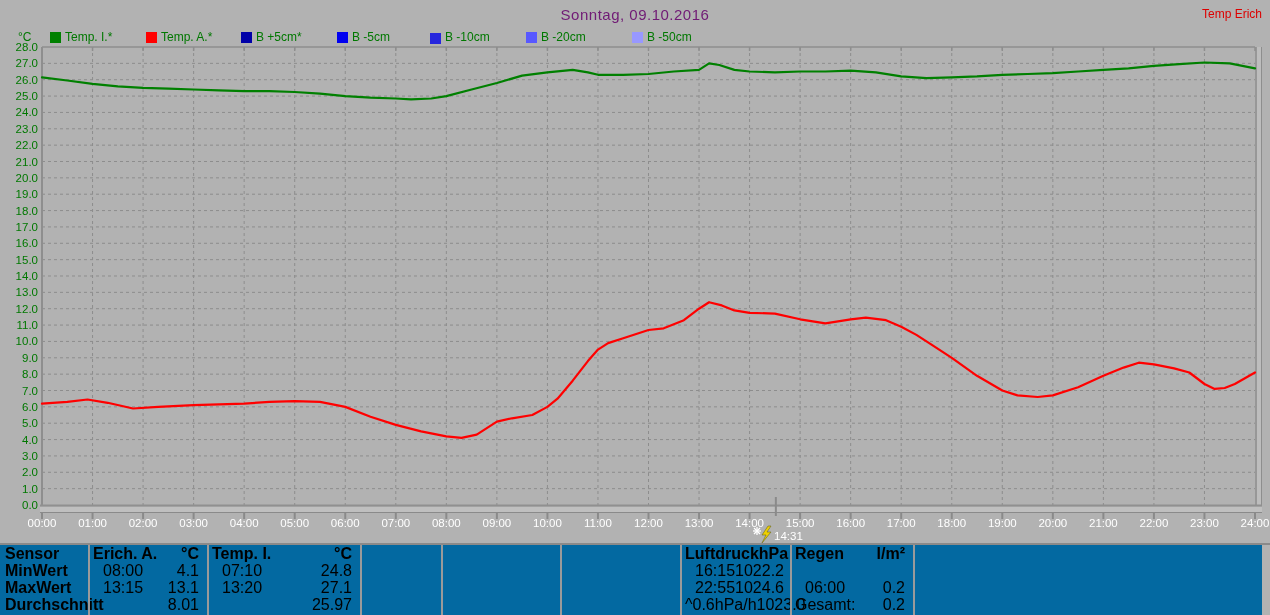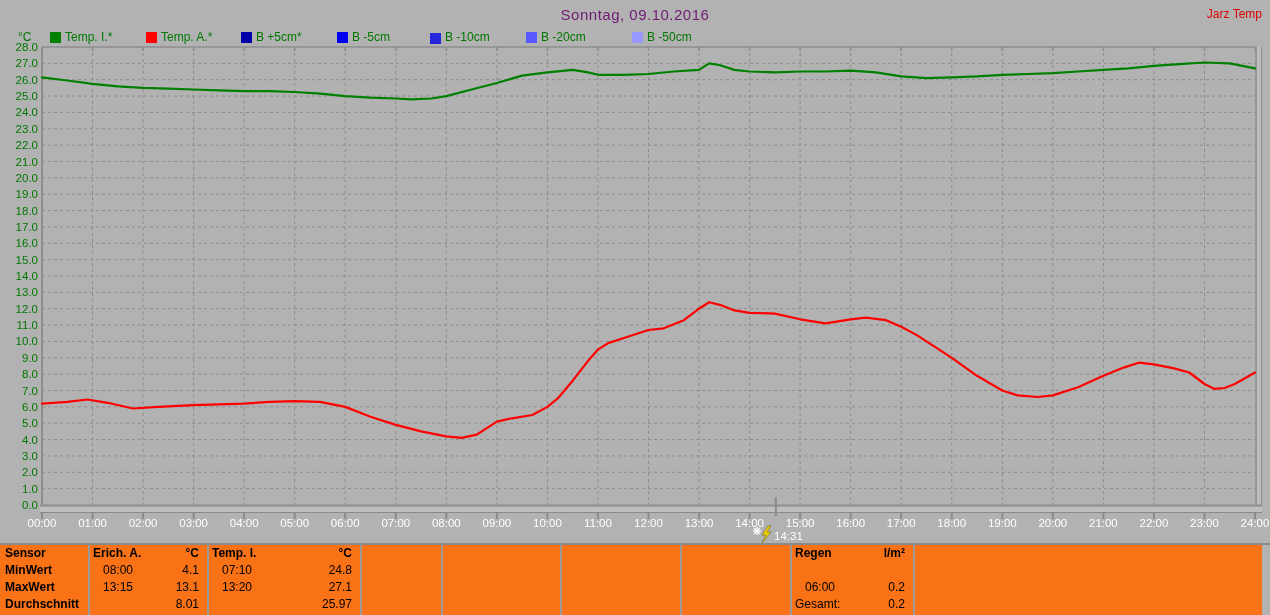--- a/index.html
+++ b/index.html
@@ -23,36 +23,36 @@
     position:absolute;top:30px;display:flex;align-items:center;gap:4px;
     color:#007800;font-size:12px;white-space:nowrap;
   }
   .legend-swatch{width:11px;height:11px;display:inline-block;flex:0 0 auto;}
   #chart{position:absolute;left:0;top:0;width:1270px;height:543px;}
   #chart svg{display:block;}
   #chart text{font-family:"Liberation Sans","DejaVu Sans",sans-serif;}
   .table-border{position:absolute;left:0;top:543px;width:1270px;height:2px;background:#8a8a8a;}
   #table{
     position:absolute;left:0;top:545px;width:1262px;height:70px;
-    background:#f97316;font-size:12px;color:#000;
+    background:#0369a1;font-size:16px;color:#000;
   }
   .t-col{position:absolute;top:0;height:70px;}
   .t-row{height:17px;line-height:17px;display:flex;justify-content:space-between;white-space:nowrap;}
   .t-left{padding-left:3px;}
   .t-left.time{padding-left:13px;}
   .t-right{padding-right:6px;text-align:right;}
   .t-bold{font-weight:bold;}
   .t-sep{position:absolute;top:0;width:2px;height:70px;background:#9a9a9a;}
   .right-strip{position:absolute;left:1262px;top:545px;width:8px;height:70px;background:#b2b2b2;}
 </style>
 </head>
 <body>
 
 <div class="title">Sonntag, 09.10.2016</div>
-<div class="author">Jarz Temp</div>
+<div class="author">Temp Erich</div>
 <div class="legend-unit">°C</div>
 <div id="legend-row">
     <div class="legend-item" style="left: 50px;">
       <span class="legend-swatch" style="background: rgb(0, 128, 0);"></span>
       <span>Temp. I.*</span>
     </div>
     <div class="legend-item" style="left: 146px;">
       <span class="legend-swatch" style="background: rgb(255, 0, 0);"></span>
       <span>Temp. A.*</span>
     </div>
@@ -354,20 +354,38 @@
       </div>
       <div class="t-row">
         <span class="t-left"></span>
         <span class="t-right"></span>
       </div>
       <div class="t-row">
         <span class="t-left"></span>
         <span class="t-right"></span>
       </div>
     </div>
+    <div class="t-col" style="left: 682px; width: 106px;">
+      <div class="t-row">
+        <span class="t-left t-bold">Luftdruck</span>
+        <span class="t-right t-bold">hPa</span>
+      </div>
+      <div class="t-row">
+        <span class="t-left time">16:15</span>
+        <span class="t-right">1022.2</span>
+      </div>
+      <div class="t-row">
+        <span class="t-left time">22:55</span>
+        <span class="t-right">1024.6</span>
+      </div>
+      <div class="t-row">
+        <span class="t-left">^0.6hPa/h</span>
+        <span class="t-right">1023.0</span>
+      </div>
+    </div>
     <div class="t-col" style="left: 792px; width: 119px;">
       <div class="t-row">
         <span class="t-left t-bold">Regen</span>
         <span class="t-right t-bold">l/m²</span>
       </div>
       <div class="t-row">
         <span class="t-left"></span>
         <span class="t-right"></span>
       </div>
       <div class="t-row">

